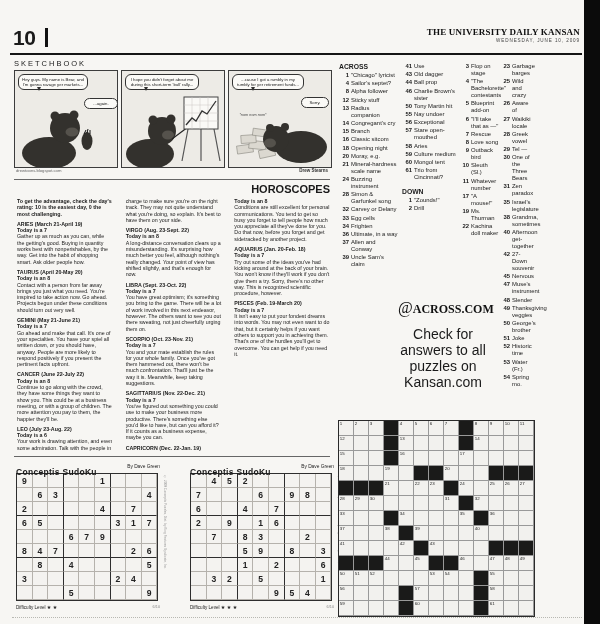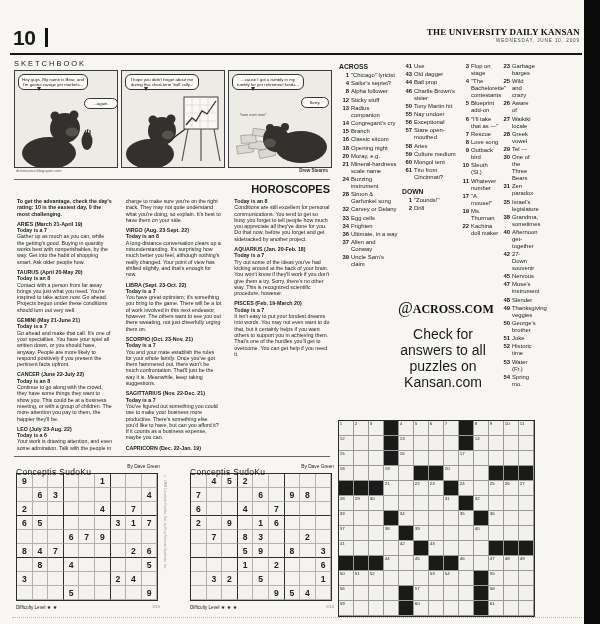--- a/index.html
+++ b/index.html
@@ -38,21 +38,21 @@
           font-size:5.3px;line-height:6.3px;overflow:hidden;}
   .h-intro{font-weight:bold;margin:0 0 4px 0;}
   .h-entry{margin:0 0 4px 0;}
   .h-sign,.h-rating{font-weight:bold;}
   .divider2{left:14px;top:456px;width:316px;height:1px;background:#666;}
 
   
   .sudoku{position:absolute;top:461px;width:146px;}
   .s1{left:16px;} .s2{left:190px;}
   .s-head{position:relative;height:11px;}
-  .s-title{font-size:8.5px;font-weight:normal;letter-spacing:.3px;}
+  .s-title{font-size:8.5px;font-weight:bold;letter-spacing:.3px;}
   .s-byline{position:absolute;right:2px;top:3px;font-size:4.8px;color:#222;}
   .s-grid{margin-top:1px;display:grid;grid-template-columns:repeat(9,15.6px);grid-auto-rows:14px;
           border:1.6px solid #2e2e2e;width:fit-content;background:#f4f3f0;}
   .scell{border-right:.6px solid #b5b2ac;border-bottom:.6px solid #b5b2ac;
          display:flex;align-items:center;justify-content:center;
          font-size:8.6px;font-weight:bold;color:#222;}
   .br3{border-right:1.4px solid #2e2e2e;} .bb3{border-bottom:1.4px solid #2e2e2e;}
   .s-foot{position:relative;margin-top:3px;font-size:4.6px;color:#222;}
   .s-stars{font-size:5px;letter-spacing:1.5px;}
   .s-issue{position:absolute;right:2px;top:1px;font-size:3.8px;color:#888;}

